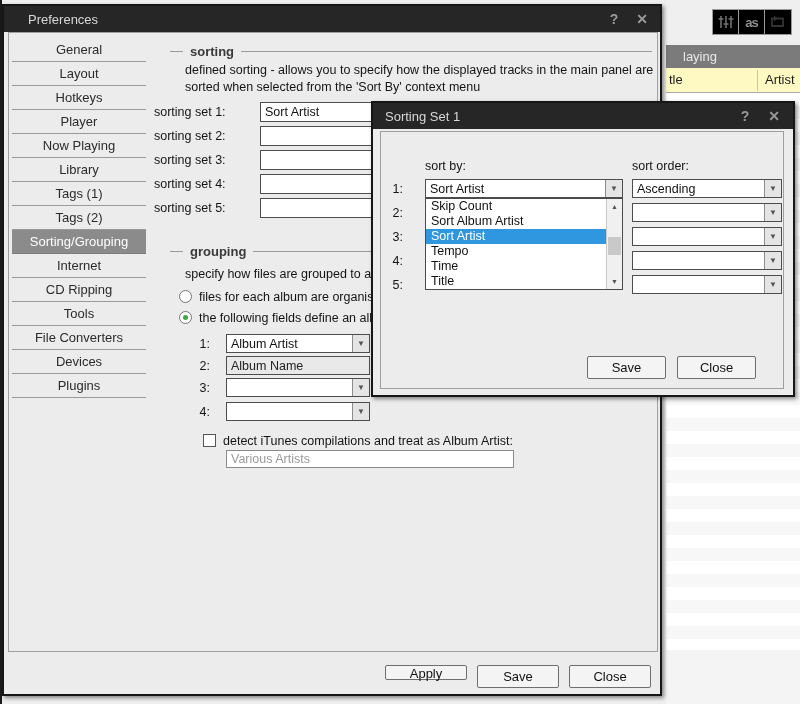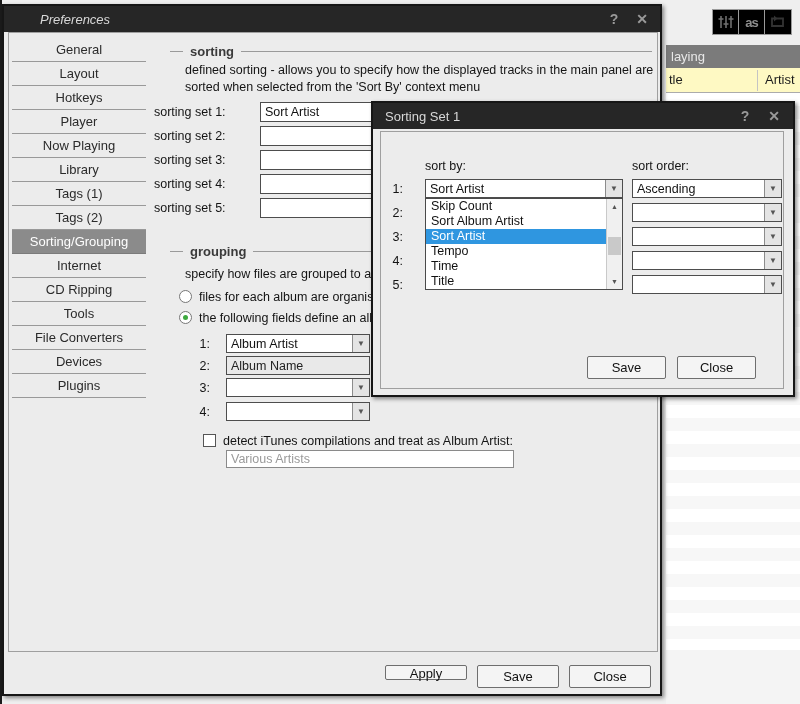--- a/index.html
+++ b/index.html
@@ -6,21 +6,21 @@
   html,body { width:800px; height:704px; overflow:hidden; }
   body { font-family:"Liberation Sans", sans-serif; background:#efefef; position:relative; }
 
   .abs { position:absolute; }
 
   
   #bg-left-edge { left:0; top:0; width:2px; height:704px; background:#1b1b1b; }
   #bg-toolbar-group { left:712px; top:9px; height:26px; display:flex; border:1px solid #9a9a9a; background:#000000; }
   .bg-tool-btn { width:26px; height:24px; display:flex; align-items:center; justify-content:center; border-right:1px solid #9a9a9a; }
   .bg-tool-btn:last-child { border-right:none; }
-  #bg-nowplaying-bar { left:666px; top:45px; width:134px; height:23px; background:#7b7b7b; color:#e8e8e8; font-size:13px; line-height:23px; padding-left:5px; }
+  #bg-nowplaying-bar { left:666px; top:45px; width:134px; height:23px; background:#7b7b7b; color:#e8e8e8; font-size:13px; line-height:23px; padding-left:17px; }
   #bg-col-header { left:666px; top:68px; width:134px; height:25px; background:#fef9c3; border-bottom:1px solid #ababab; color:#1c1c1c; font-size:13px; line-height:24px; }
   #bg-col-divider { left:757px; top:70px; width:1px; height:21px; background:#c4c4c4; }
   #bg-rows { left:666px; top:93px; width:134px; height:557px; background:repeating-linear-gradient(to bottom,#ffffff 0 13px,#f7f7f7 13px 26px); }
   #bg-rows-tail { left:666px; top:650px; width:134px; height:54px; background:#f4f4f4; }
   .lastfm-text { font-size:13px; font-weight:bold; color:#8f8f8f; letter-spacing:-1px; }
 
   
   .win { position:absolute; background:#ececec; border:2px solid #161616; box-shadow:2px 2px 4px rgba(0,0,0,.45); }
   .titlebar { position:absolute; left:0; top:0; right:0; height:26px; background:#262626; color:#d8d8d8; font-size:13px; display:flex; align-items:center; }
   .titlebar .title { padding-left:12px; }
@@ -102,21 +102,21 @@
 <div class="abs" id="bg-col-header">
   <span style="padding-left:3px;">tle</span>
   <span style="position:absolute; left:99px;">Artist</span>
 </div>
 <div class="abs" id="bg-col-divider"></div>
 <div class="abs" id="bg-rows"></div>
 <div class="abs" id="bg-rows-tail"></div>
 
 <div class="win" id="prefs" style="z-index:10;">
   <div class="titlebar">
-    <span class="title" style="padding-left:36px;font-style:italic;">Preferences</span>
+    <span class="title" style="padding-left:24px;">Preferences</span>
     <span class="tb-btn" style="right:36px;">?</span>
     <span class="tb-btn" style="right:8px;">✕</span>
   </div>
 
   <div class="inner-panel"></div>
 
   <div class="side-item" style="top:32px;">General</div>
   <div class="side-item" style="top:56px;">Layout</div>
   <div class="side-item" style="top:80px;">Hotkeys</div>
   <div class="side-item" style="top:104px;">Player</div>

